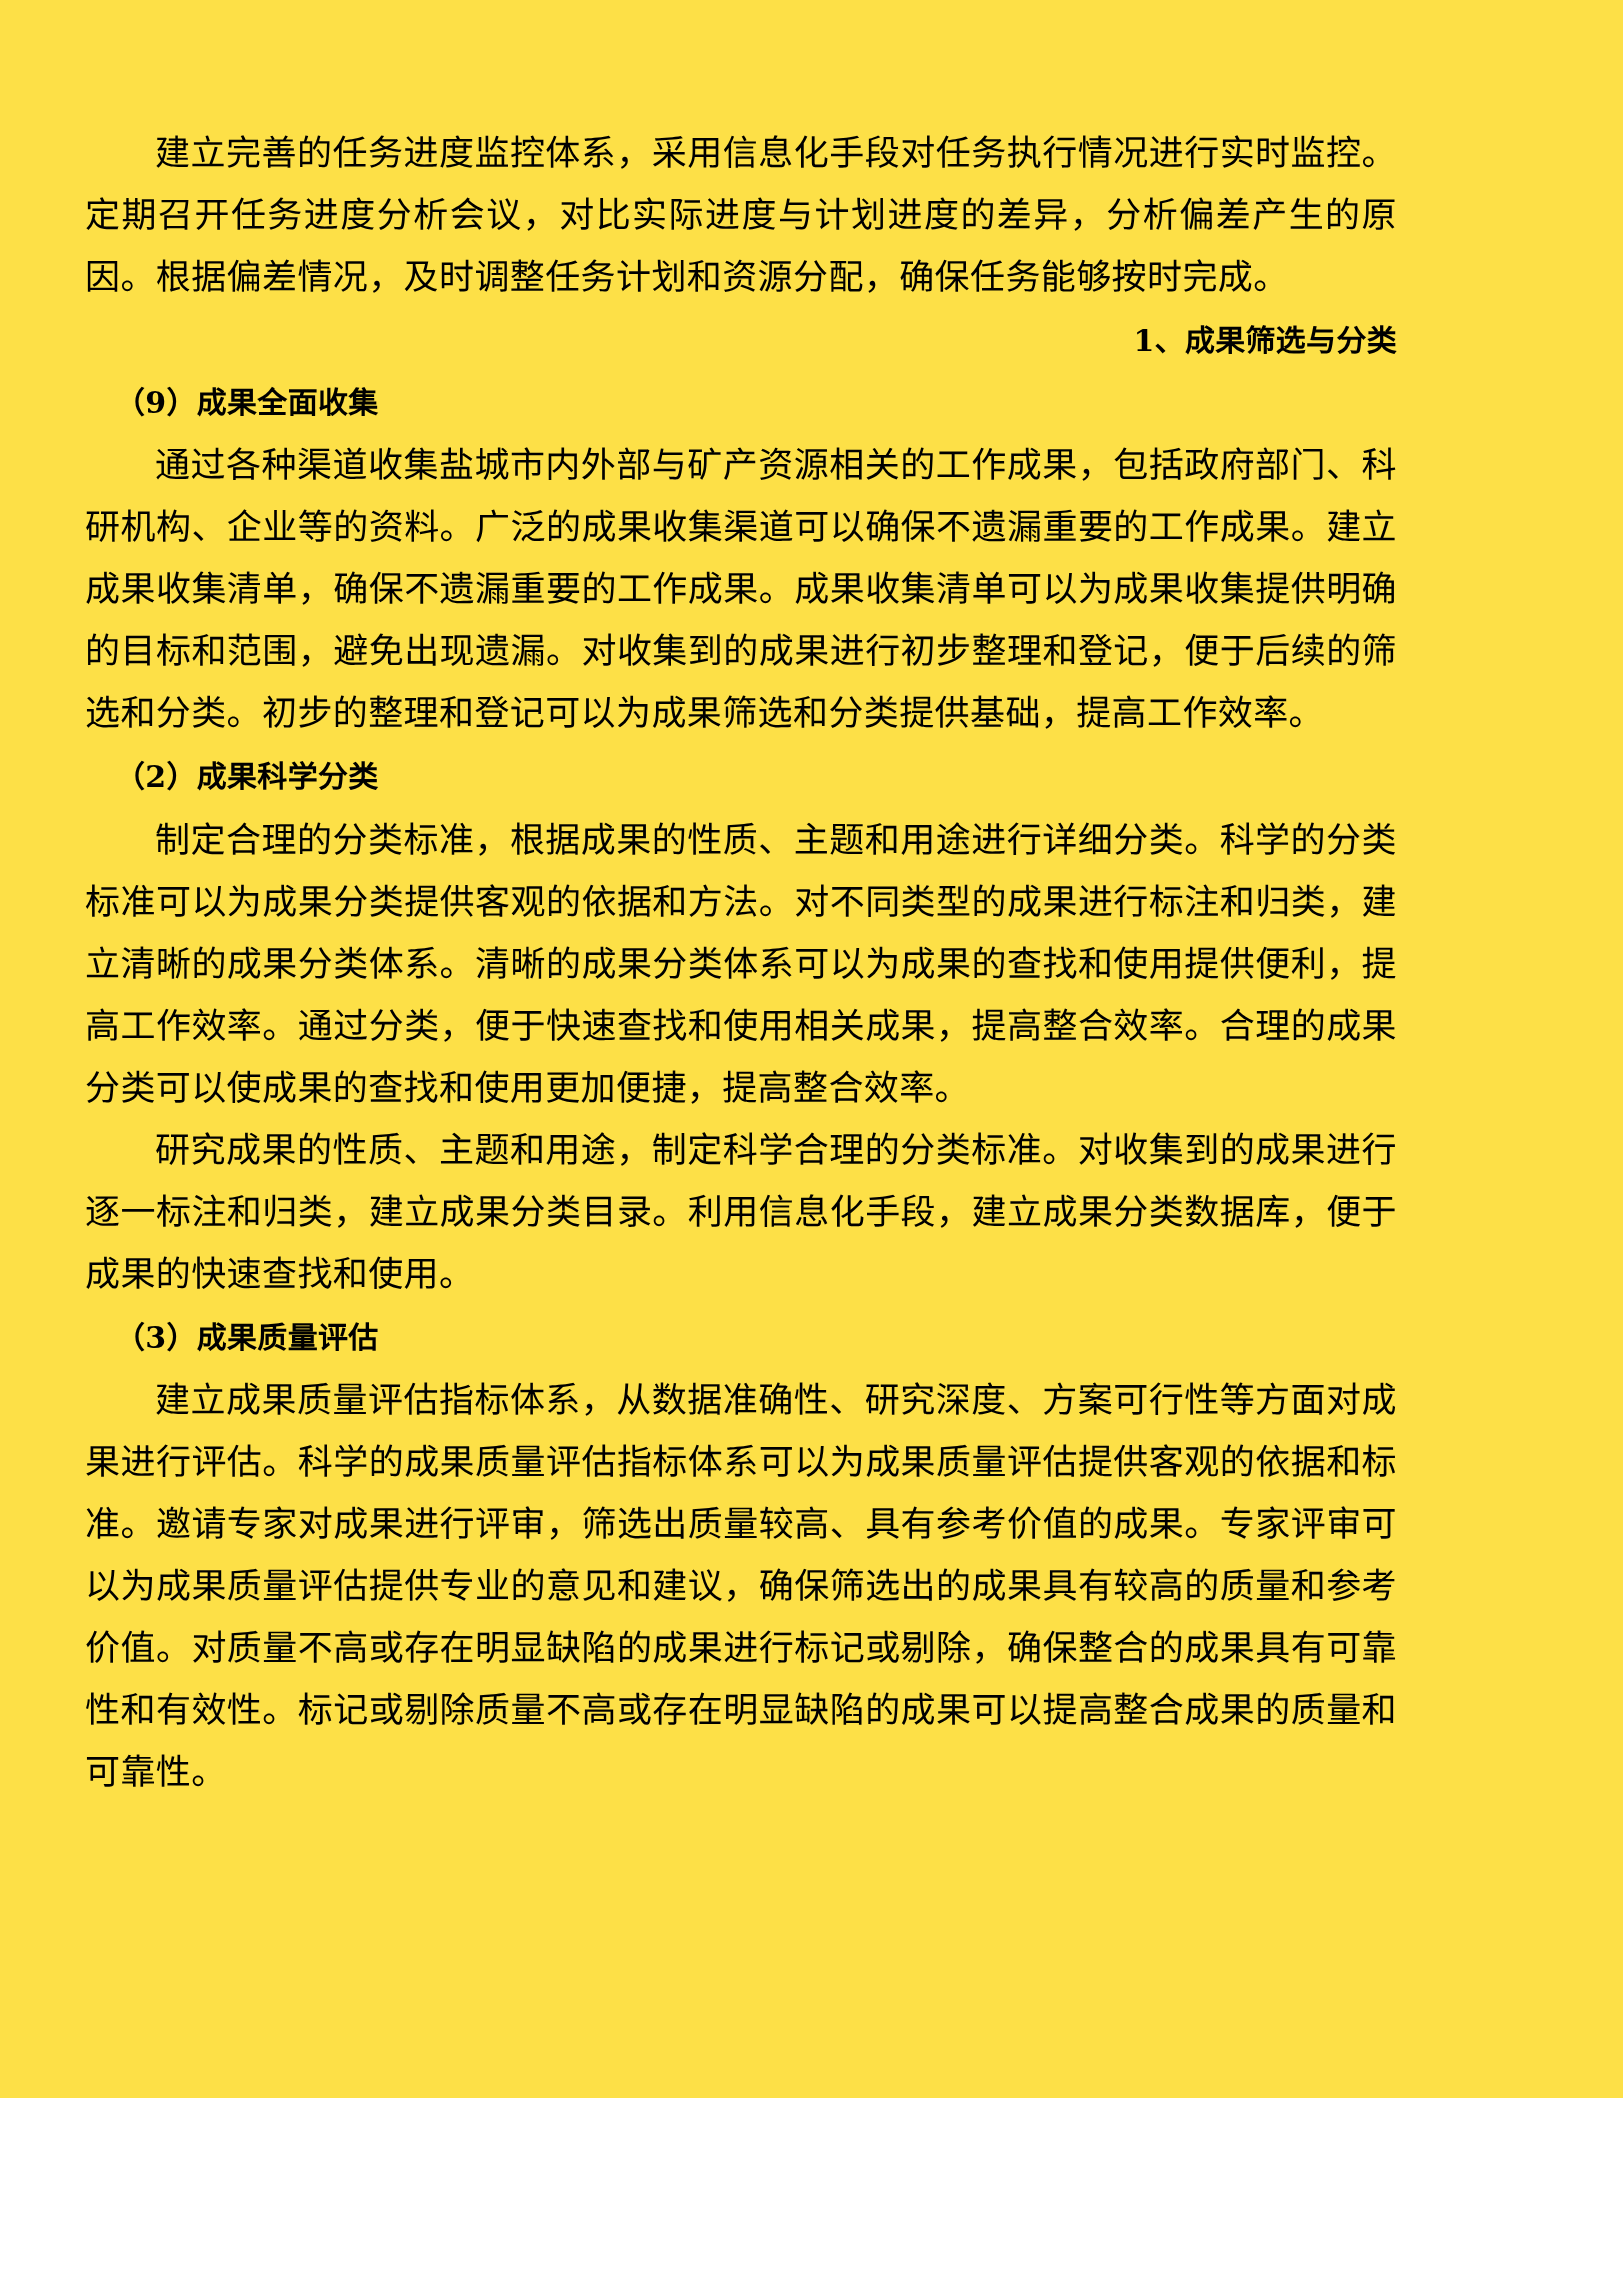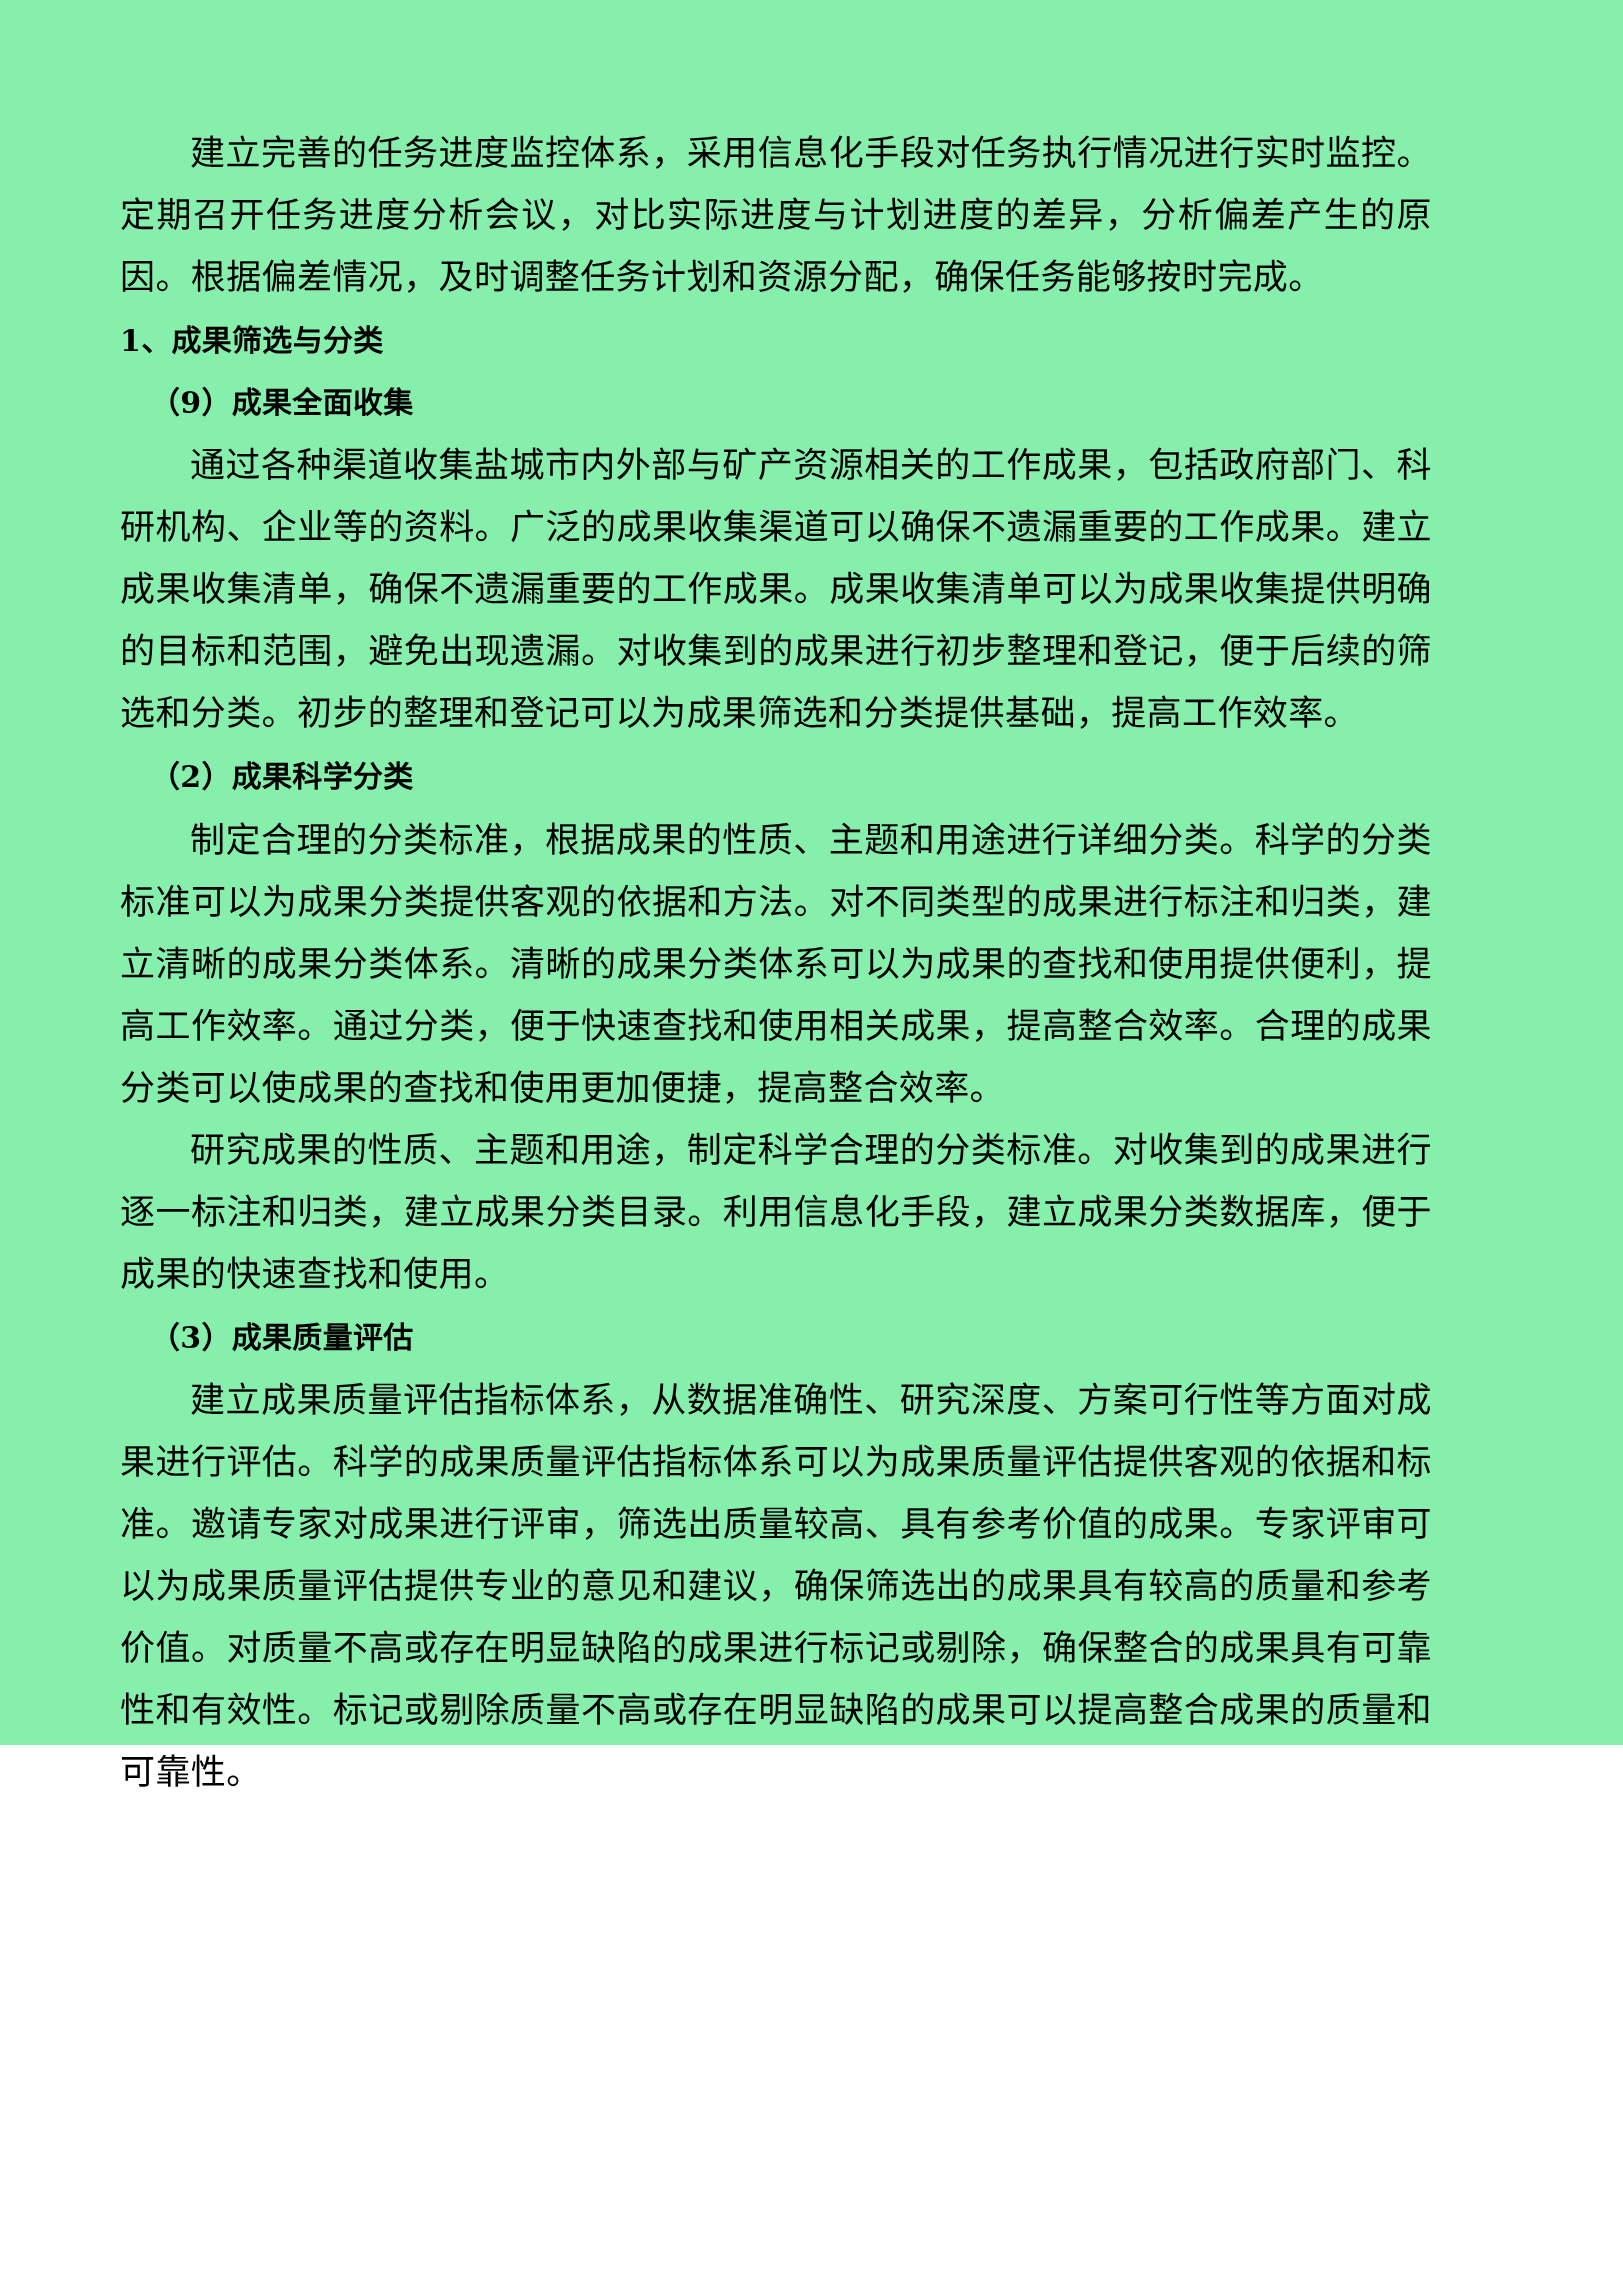--- a/index.html
+++ b/index.html
@@ -13,23 +13,23 @@
     height: 2295px;
     font-family: "DejaVu Serif", "Liberation Serif", serif;
     color: #000000;
     -webkit-font-smoothing: antialiased;
   }
 
   .page {
     position: relative;
     box-sizing: border-box;
     width: 1623px;
-    height: 1745px;
-    background: #86efac;
-    padding: 122px 154px 105px 120px;
+    height: 2098px;
+    background: #fde047;
+    padding: 122px 154px 105px 85px;
   }
 
   .doc-body {
     position: relative;
     width: 1312px;
   }
 
   
   .para {
     margin: 0;
@@ -52,20 +52,21 @@
     letter-spacing: 0.7px;
   }
 
   .h-num {
     margin: 3.9px 0 2.6px 0;
     font-size: 30px;
     line-height: 58px;
     font-weight: 700;
     text-indent: 0;
     letter-spacing: 0.3px;
+    text-align: right;
   }
 
   .h-sub {
     margin: 3.9px 0 2.6px 0;
     font-size: 30px;
     line-height: 58px;
     font-weight: 700;
     text-indent: 1em;
     letter-spacing: 0.3px;
   }

